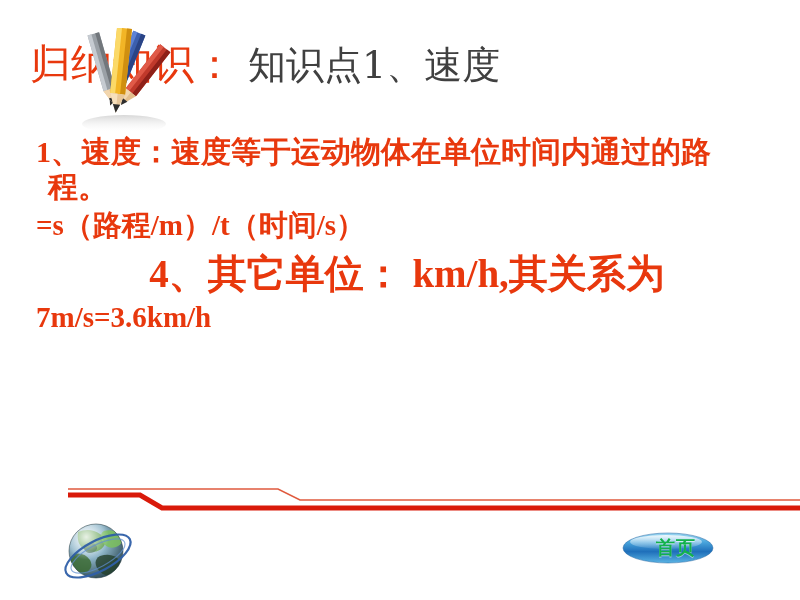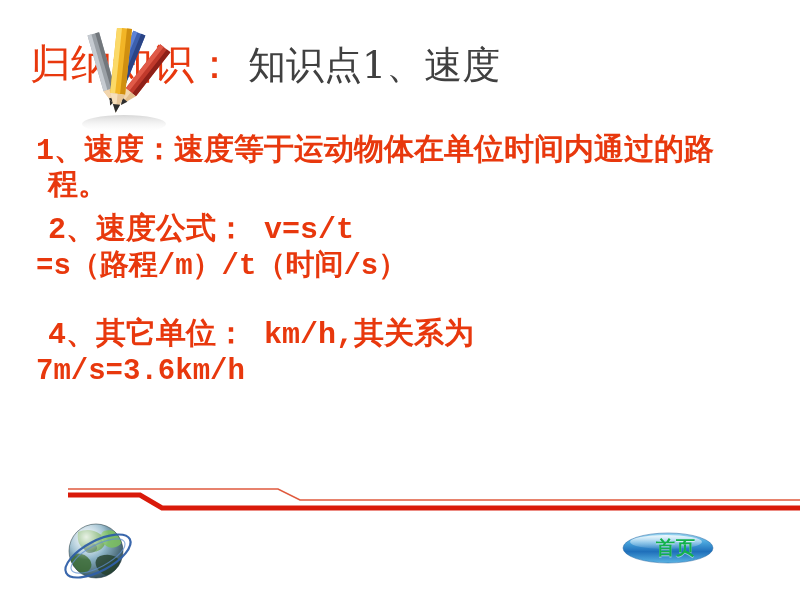--- a/index.html
+++ b/index.html
@@ -58,21 +58,21 @@
 
   
   .body-block {
     position: absolute;
     left: 36px;
     top: 134px;
     width: 730px;
   }
   .line {
     color: #E8380D;
-    font-family: Liberation Mono, monospace;
+    font-family: Liberation Serif, serif;
     font-weight: bold;
     white-space: normal;
   }
   .l1 {
     font-size: 30px;
     line-height: 1.17;
     padding-left: 12px;
     text-indent: -12px;
     margin: 0 0 4px 0;
     width: 680px;
@@ -87,23 +87,24 @@
     line-height: 1.2;
     margin: 22px 0 0 12px;
     width: 700px;
   }
   .l3b {
     font-size: 29px;
     line-height: 1.2;
     margin: 2px 0 0 0px;
   }
   .l4 {
-    font-size: 30px;
-    line-height: 1.2;
-    margin: 32px 0 0 12px;
+    font-size: 39px;
+    line-height: 1.2;
+    margin: 8px 0 0 12px;
+    text-align: center;
   }
   .l4b {
     font-size: 29px;
     line-height: 1.2;
     margin: 2px 0 0 0px;
   }
 
   
   .divider {
     position: absolute;
@@ -202,21 +203,20 @@
       <polygon points="50,66 65,66 57.5,85" fill="#E8C79A"></polygon>
       <polygon points="50,66 57.5,66 57.5,85" fill="#F7E0BC"></polygon>
       <polygon points="53.8,76.5 61.2,76.5 57.5,85" fill="#2E2E2E"></polygon>
     </g>
   </svg>
 
   <div class="body-block">
 
     <p class="line l1">1、速度：速度等于运动物体在单位时间内通过的路程。</p>
 
-    <p class="line l2">2、速度公式： v=s/t</p>
 
 
     <p class="line l3b">=s（路程/m）/t（时间/s）</p>
 
     <p class="line l4">4、其它单位： km/h,其关系为</p>
 
     <p class="line l4b">7m/s=3.6km/h</p>
   </div>
 
   <svg class="divider" viewBox="0 0 800 34" xmlns="http://www.w3.org/2000/svg">

